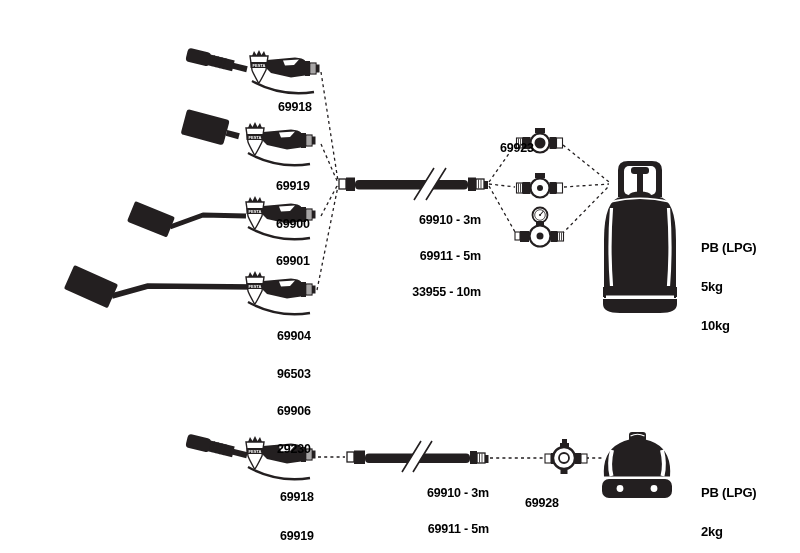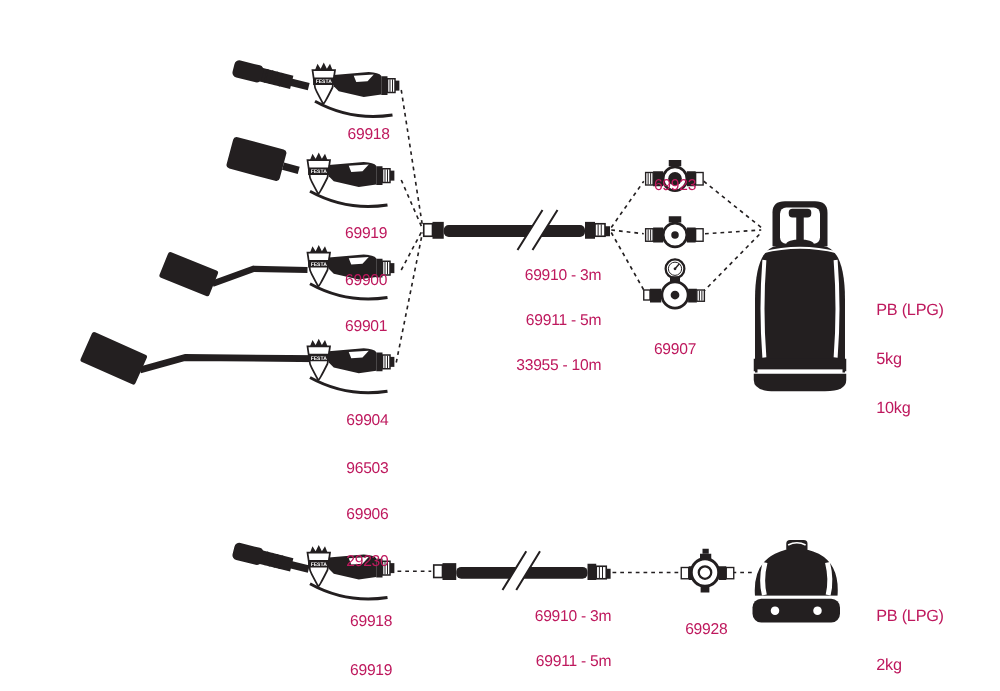--- a/index.html
+++ b/index.html
@@ -1,26 +1,26 @@
 <!DOCTYPE html>
 <html><head>
 <meta charset="utf-8">
 <style>
   html,body{margin:0;padding:0;background:#ffffff;}
   .stage{
     position:relative;width:800px;height:553px;background:#ffffff;overflow:hidden;
     font-family:"Liberation Sans",sans-serif;
   }
   .lbl{
-    position:absolute;color:#be185d;font-weight:400;font-size:12.5px;line-height:12.5px;
+    position:absolute;color:#000000;font-weight:700;font-size:12.5px;line-height:12.5px;
     letter-spacing:-0.2px;white-space:pre;
   }
   .lbl div{height:12.5px;}
   .rt{text-align:right;margin-left:20px;}
-  .ctr{text-align:center;}
+  .ctr{}
   .cyl-lbl{font-size:13px;line-height:13px;margin-left:24px;}
   .cyl-lbl div{height:13px;}
   .ink{fill:#231f20;}
   .paper{fill:#ffffff;}
   .ink-s{stroke:#231f20;fill:none;}
   svg{position:absolute;left:0;top:0;}
 </style>
 </head>
 <body>
 
@@ -230,23 +230,20 @@
 
   <div class="lbl rt" style="right:319px;top:190px;line-height:12px;">
     <div style="height:12px">69910 - 3m</div>
     <div style="height:12px">69911 - 5m</div>
     <div style="height:12px">33955 - 10m</div>
   </div>
 
   <div class="lbl ctr" style="left:500px;width:80px;top:117px;">
     <div>69923</div>
   </div>
-  <div class="lbl ctr" style="left:500px;width:80px;top:248px;">
-    <div>69907</div>
-  </div>
 
   <div class="lbl cyl-lbl" style="left:677px;top:215px;">
     <div>PB (LPG)</div>
     <div>5kg</div>
     <div>10kg</div>
   </div>
 
   <div class="lbl" style="left:280px;top:465px;line-height:13px;">
     <div style="height:13px">69918</div>
     <div style="height:13px">69919</div>

